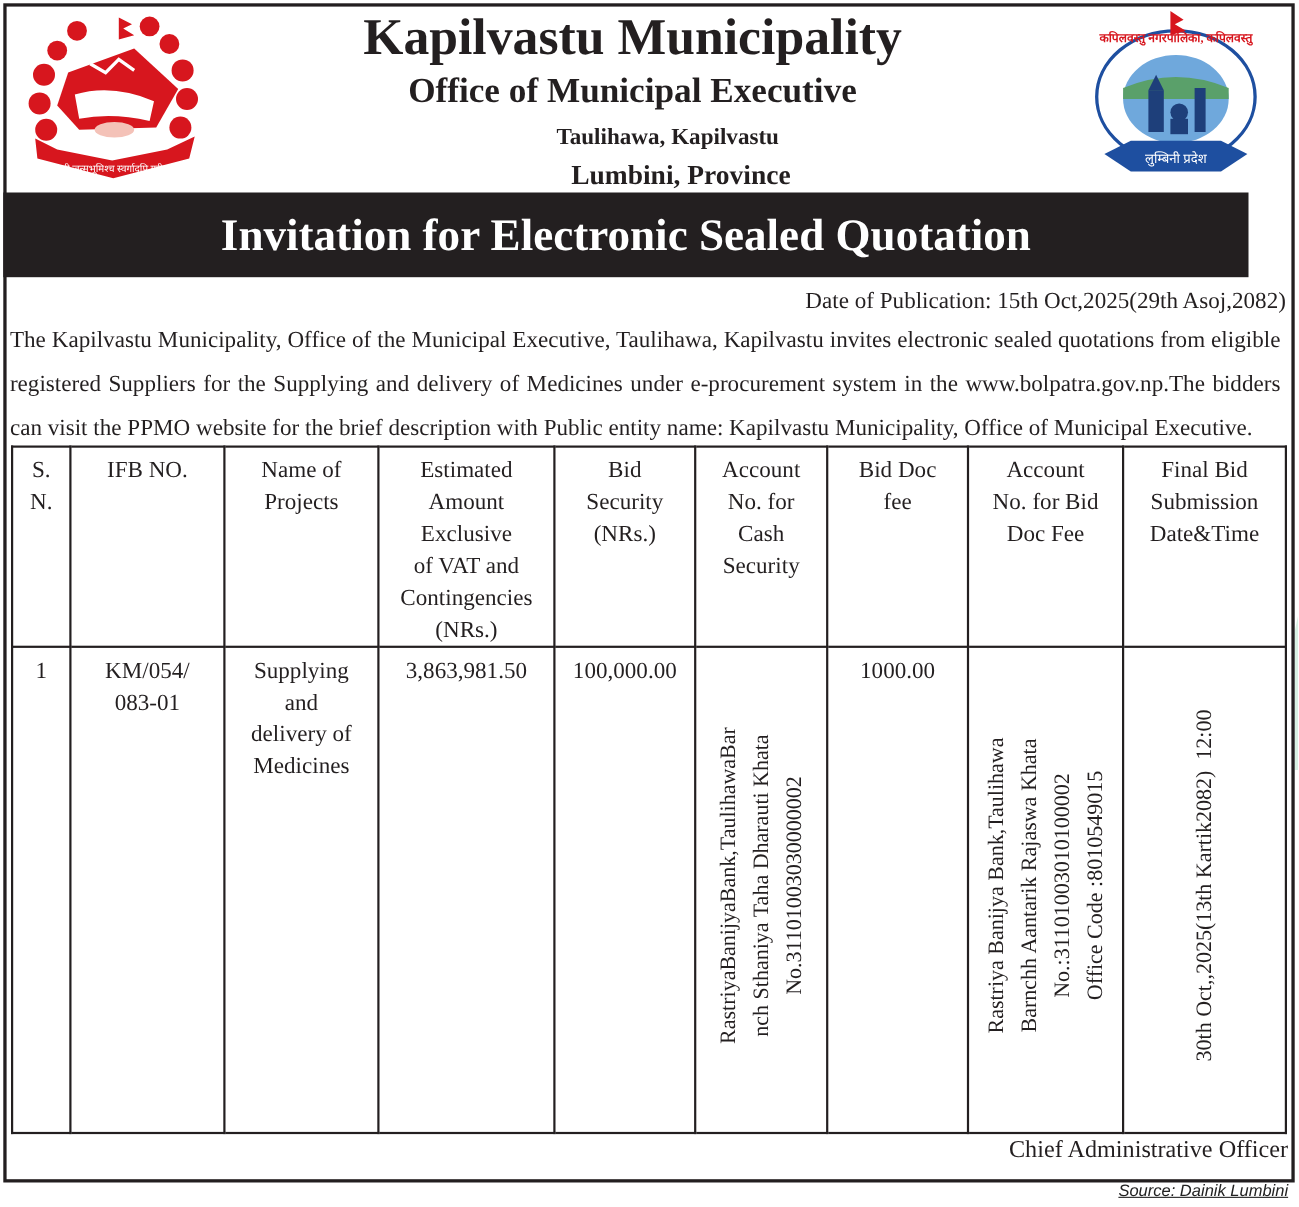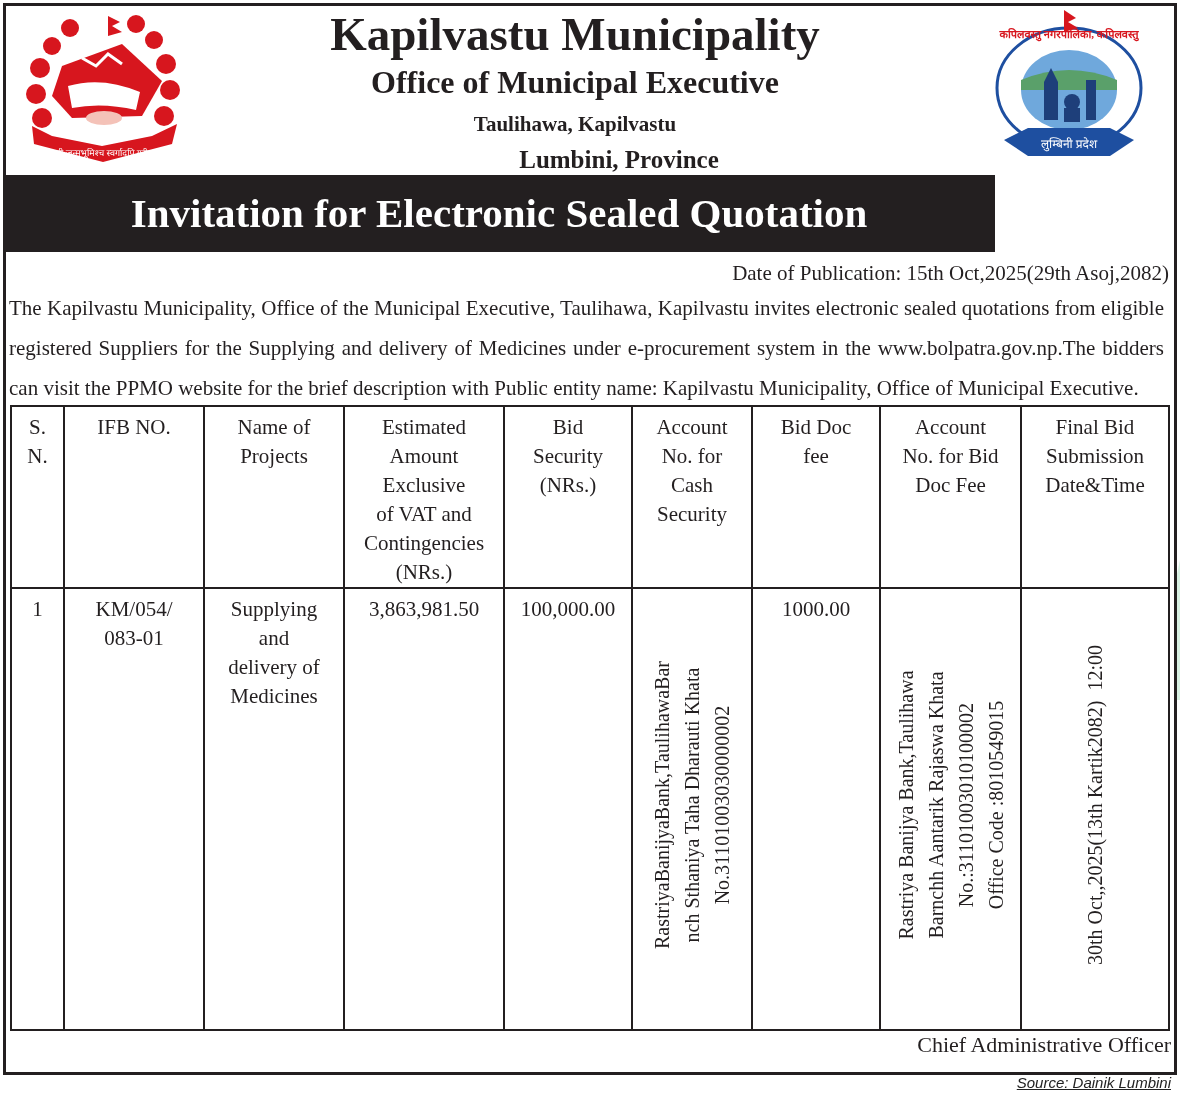--- a/index.html
+++ b/index.html
@@ -4,23 +4,23 @@
   <style>
     html, body { margin: 0; padding: 0; background: #ffffff; }
     body { width: 1181px; height: 1097px; position: relative; overflow: hidden; font-family: "Liberation Serif", "DejaVu Serif", serif; color: #231f20; }
     .frame { position: absolute; left: 3px; top: 3px; width: 1168px; height: 1066px; border: 3px solid #231f20; box-sizing: content-box; background: #fff; }
     .logo { position: absolute; }
     .logo-left { left: 12px; top: 6px; width: 182px; height: 158px; }
     .logo-right { left: 988px; top: 10px; width: 162px; height: 155px; }
     .hdr { position: absolute; left: 0; width: 1150px; text-align: center; font-weight: bold; }
     .h1 { top: 6px; font-size: 47px; line-height: 56px; }
     .h2 { top: 62px; font-size: 32px; line-height: 40px; }
-    .h3 { top: 110px; font-size: 21px; line-height: 28px; }
+    .h3 { top: 110px; font-size: 21px; line-height: 28px; padding-left: 32px; }
     .h4 { top: 146px; font-size: 25px; line-height: 28px; padding-left: 44px; }
-    .banner { position: absolute; left: 3px; top: 175px; width: 992px; height: 77px; background: #231f20; color: #fff; text-align: center; font-weight: bold; font-size: 41px; line-height: 77px; }
+    .banner { position: absolute; left: 3px; top: 175px; width: 1132px; height: 77px; background: #231f20; color: #fff; text-align: center; font-weight: bold; font-size: 41px; line-height: 77px; }
     .pubdate { position: absolute; right: 12px; top: 258px; font-size: 21px; line-height: 30px; }
     .intro { position: absolute; left: 9px; top: 288px; width: 1155px; font-size: 21px; line-height: 40px; text-align: justify; text-align-last: left; }
     table.tender { position: absolute; left: 10px; top: 405px; width: 1158px; border-collapse: collapse; table-layout: fixed; font-size: 21px; line-height: 29px; }
     table.tender th, table.tender td { border: 2px solid #231f20; text-align: center; vertical-align: top; font-weight: normal; padding: 6px 4px 0 4px; }
     table.tender thead tr { height: 180px; }
     table.tender tbody tr { height: 442px; }
     .vwrap { position: relative; height: 420px; }
     .vtext { position: absolute; left: 50%; top: 50%; transform: translate(-50%, -50%) rotate(-90deg); white-space: nowrap; font-size: 20px; line-height: 30px; text-align: center; }
     .sig { position: absolute; right: 10px; top: 1030px; font-size: 22px; line-height: 30px; }
     .source { position: absolute; right: 10px; top: 1073px; font-family: "Liberation Sans", "DejaVu Sans", sans-serif; font-style: italic; font-size: 15px; line-height: 20px; color: #222; text-decoration: underline; }

